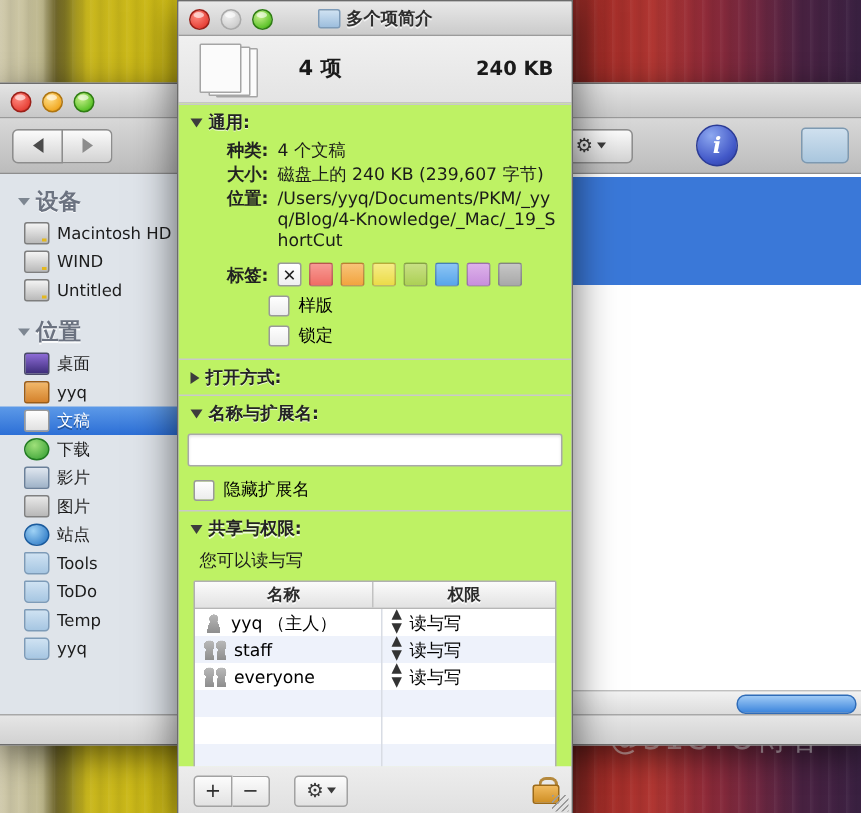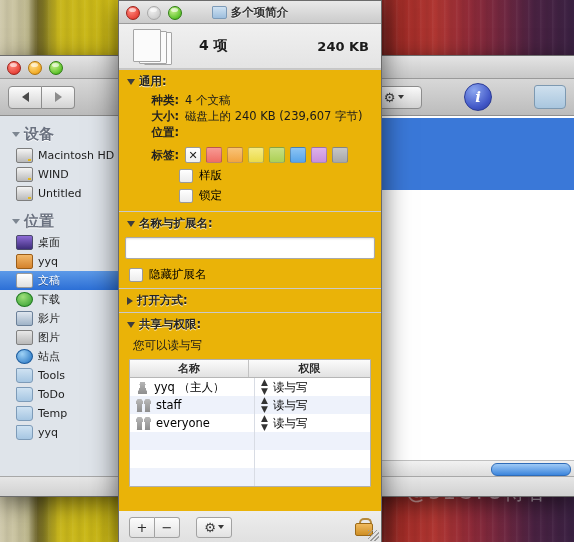--- a/index.html
+++ b/index.html
@@ -189,21 +189,21 @@
   .stack-ico{width:40px;height:34px;position:relative;flex:none;margin-right:8px;}
   .stack-ico i{
     position:absolute;width:26px;height:31px;background:#fbfbfb;
     border:1px solid #a5a5a5;border-radius:1px;display:block;
   }
   .stack-ico i:nth-child(1){left:13px;top:3px;}
   .stack-ico i:nth-child(2){left:8px;top:1.5px;}
   .stack-ico i:nth-child(3){left:2px;top:0;}
   .gi-count{font-size:14px;font-weight:bold;color:#1a1a1a;}
   .gi-size{margin-left:auto;font-size:13px;font-weight:bold;color:#1a1a1a;}
-  .gi-scroll{flex:1;overflow:hidden;background:#eab308;}
+  .gi-scroll{flex:1;overflow:hidden;background:#bef264;}
   .sec{border-top:1px solid #c9c9c9;}
   .sec-head{
     display:flex;align-items:center;gap:4px;padding:4px 8px 4px 8px;
     font-size:11.5px;font-weight:bold;color:#232323;
     text-shadow:0 1px 0 rgba(255,255,255,0.75);
   }
   .tri-open{width:0;height:0;border-left:4.5px solid transparent;border-right:4.5px solid transparent;border-top:6px solid #3d3d3d;}
   .tri-closed{width:0;height:0;border-top:4.5px solid transparent;border-bottom:4.5px solid transparent;border-left:6px solid #3d3d3d;}
   .sec-body{padding:0 8px 8px 8px;}
   .kv{display:flex;margin-bottom:2px;font-size:11.5px;line-height:14px;}
@@ -470,20 +470,21 @@
         <div class="kv">
           <span class="kv-k">种类:</span>
           <span class="kv-v">4 个文稿</span>
         </div>
         <div class="kv">
           <span class="kv-k">大小:</span>
           <span class="kv-v">磁盘上的 240 KB (239,607 字节)</span>
         </div>
         <div class="kv">
           <span class="kv-k">位置:</span>
+          <span class="kv-v">/Users/yyq/Documents/PKM/_yyq/Blog/4-Knowledge/_Mac/_19_ShortCut</span>
         </div>
 
         <div class="labelrow">
           <span class="kv-k">标签:</span>
           <span class="swatches">
             <span class="sw sw-none">✕</span>
             <span class="sw" style="background:linear-gradient(180deg,#f79a94,#ef6d65)"></span>
             <span class="sw" style="background:linear-gradient(180deg,#f8c378,#f2a43f)"></span>
             <span class="sw" style="background:linear-gradient(180deg,#f6ec86,#ebdb48)"></span>
             <span class="sw" style="background:linear-gradient(180deg,#c8e084,#acd055)"></span>
@@ -499,34 +500,34 @@
         </div>
         <div class="cbrow">
           <span class="cbox"></span>
           <span>锁定</span>
         </div>
       </div>
     </div>
 
     <div class="sec">
       <div class="sec-head">
+        <span class="tri-closed"></span>
+        <span>打开方式:</span>
+      </div>
+    </div>
+
+    <div class="sec">
+      <div class="sec-head">
         <span class="tri-open"></span>
         <span>名称与扩展名:</span>
       </div>
       <div class="nametext"></div>
       <div class="cbrow" style="margin-left:10px;margin-bottom:6px">
         <span class="cbox"></span>
         <span>隐藏扩展名</span>
-      </div>
-    </div>
-
-    <div class="sec">
-      <div class="sec-head">
-        <span class="tri-closed"></span>
-        <span>打开方式:</span>
       </div>
     </div>
 
     <div class="sec">
       <div class="sec-head">
         <span class="tri-open"></span>
         <span>共享与权限:</span>
       </div>
       <div class="shr-note">您可以读与写</div>
 

